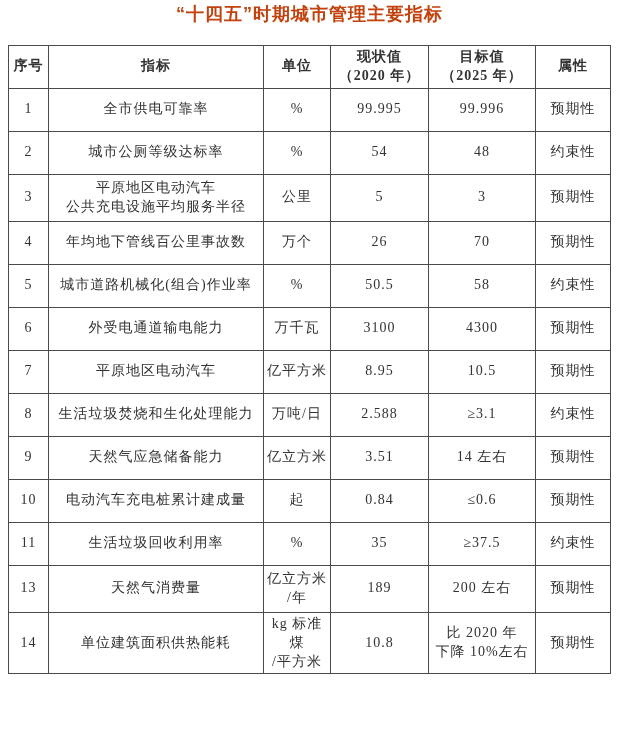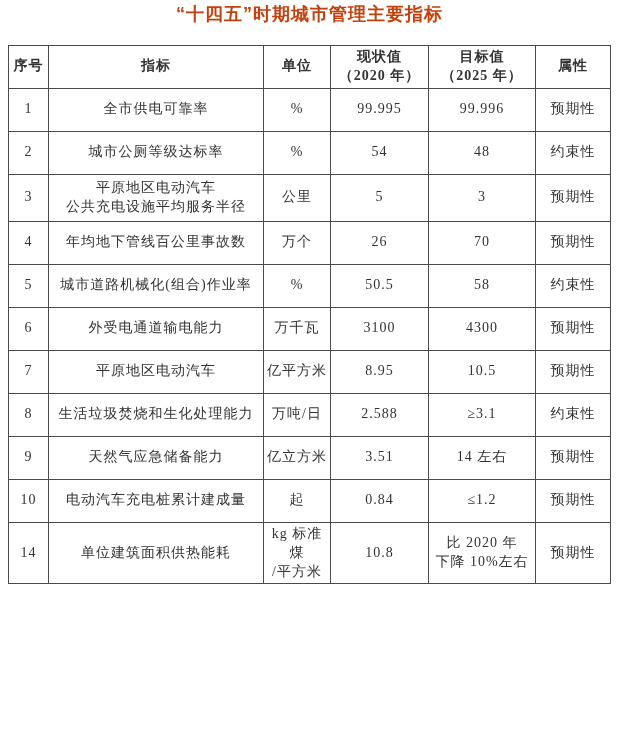--- a/index.html
+++ b/index.html
@@ -147,21 +147,38 @@
       <td>亿立方米</td>
       <td>3.51</td>
       <td>14 左右</td>
       <td>预期性</td>
     </tr>
     <tr>
       <td>10</td>
       <td>电动汽车充电桩累计建成量</td>
       <td>起</td>
       <td>0.84</td>
-      <td>≤1.2</td>
+      <td>≤0.6</td>
+      <td>预期性</td>
+    </tr>
+    <tr>
+      <td>11</td>
+      <td>生活垃圾回收利用率</td>
+      <td>%</td>
+      <td>35</td>
+      <td>≥37.5</td>
+      <td>约束性</td>
+    </tr>
+    <tr class="tall">
+      <td>13</td>
+      <td>天然气消费量</td>
+      <td>亿立方米
+/年</td>
+      <td>189</td>
+      <td>200 左右</td>
       <td>预期性</td>
     </tr>
     <tr class="tall">
       <td>14</td>
       <td>单位建筑面积供热能耗</td>
       <td>kg 标准煤
 /平方米</td>
       <td>10.8</td>
       <td>比 2020 年
 下降 10%左右</td>

